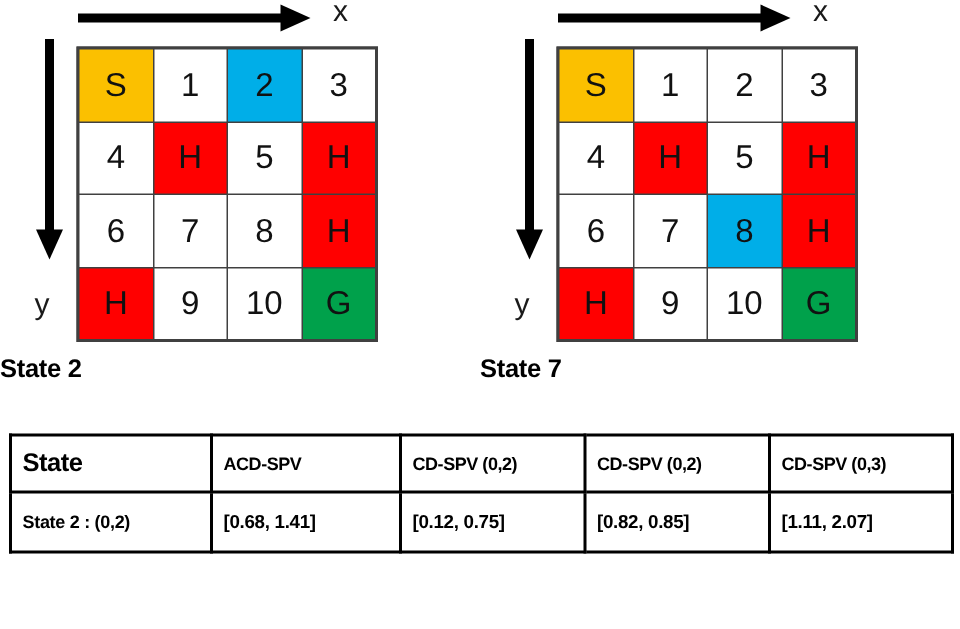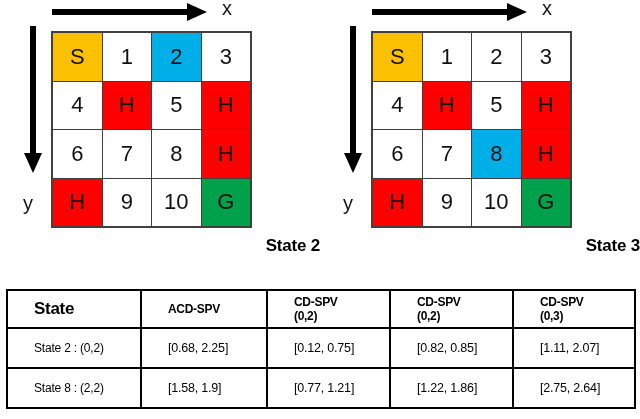--- a/index.html
+++ b/index.html
@@ -130,21 +130,21 @@
   .cell.c-hole   { background: #FF0000; }
   .cell.c-goal   { background: #00A14B; }
   .cell.c-agent  { background: #00AEE8; }
 
   
   .caption {
     position: absolute;
     top: 236px;
     left: 0;
     width: 320px;
-    text-align: right;
+    text-align: left;
     font-size: 17px;
     font-weight: bold;
     color: #000;
     font-family: "Liberation Sans", sans-serif;
     letter-spacing: -0.2px;
   }
 
   
   .table-wrap {
     position: absolute;
@@ -153,38 +153,38 @@
     width: 628px;
   }
   table.spv {
     border-collapse: collapse;
     width: 628px;
     table-layout: fixed;
     font-family: "Liberation Sans", sans-serif;
   }
   table.spv th, table.spv td {
     border: 2px solid #000;
-    padding: 0 26px;
+    padding: 0 7px;
     text-align: left;
     vertical-align: middle;
     color: #000;
   }
   table.spv th {
     height: 36px;
     font-size: 12px;
     font-weight: bold;
     letter-spacing: -0.3px;
   }
   table.spv th.state-head {
     font-size: 17px;
   }
   table.spv td {
     height: 38px;
     font-size: 12.5px;
-    font-weight: normal;
+    font-weight: bold;
     letter-spacing: -0.2px;
   }
   table.spv td.state-cell {
     font-size: 12px;
   }
   col.c0 { width: 134px; }
   col.c1 { width: 126px; }
   col.c2 { width: 123px; }
   col.c3 { width: 123px; }
   col.c4 { width: 122px; }
@@ -256,21 +256,21 @@
         <div class="cell c-white">6</div>
         <div class="cell c-white">7</div>
         <div class="cell c-agent">8</div>
         <div class="cell c-hole">H</div>
         <div class="cell c-hole">H</div>
         <div class="cell c-white">9</div>
         <div class="cell c-white">10</div>
         <div class="cell c-goal">G</div>
       </div>
 
-    <div class="caption">State 3</div>
+    <div class="caption">State 7</div>
   </div>
 </div>
 
 <div class="table-wrap">
   <table class="spv">
     <colgroup>
       <col class="c0">
         <col class="c1">
         <col class="c2">
         <col class="c3">
@@ -281,27 +281,20 @@
         <th class="state-head">State</th>
         <th>ACD-SPV</th>
         <th>CD-SPV (0,2)</th>
         <th>CD-SPV (0,2)</th>
         <th>CD-SPV (0,3)</th>
       </tr>
     </thead>
     <tbody>
       <tr>
         <td class="state-cell">State 2 : (0,2)</td>
-        <td>[0.68, 2.25]</td>
+        <td>[0.68, 1.41]</td>
         <td>[0.12, 0.75]</td>
         <td>[0.82, 0.85]</td>
         <td>[1.11, 2.07]</td>
       </tr>
-      <tr>
-        <td class="state-cell">State 8 : (2,2)</td>
-        <td>[1.58, 1.9]</td>
-        <td>[0.77, 1.21]</td>
-        <td>[1.22, 1.86]</td>
-        <td>[2.75, 2.64]</td>
-      </tr>
     </tbody>
   </table>
 </div>
 
 </body></html>

